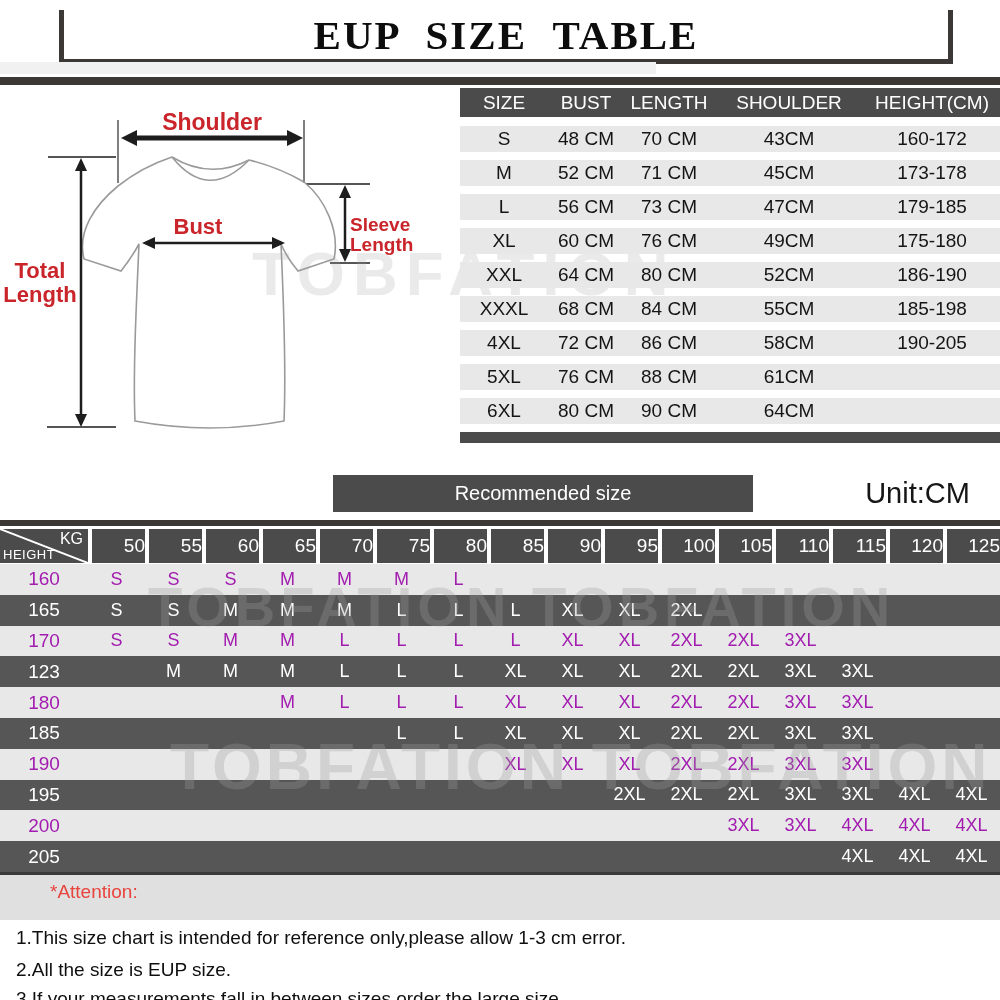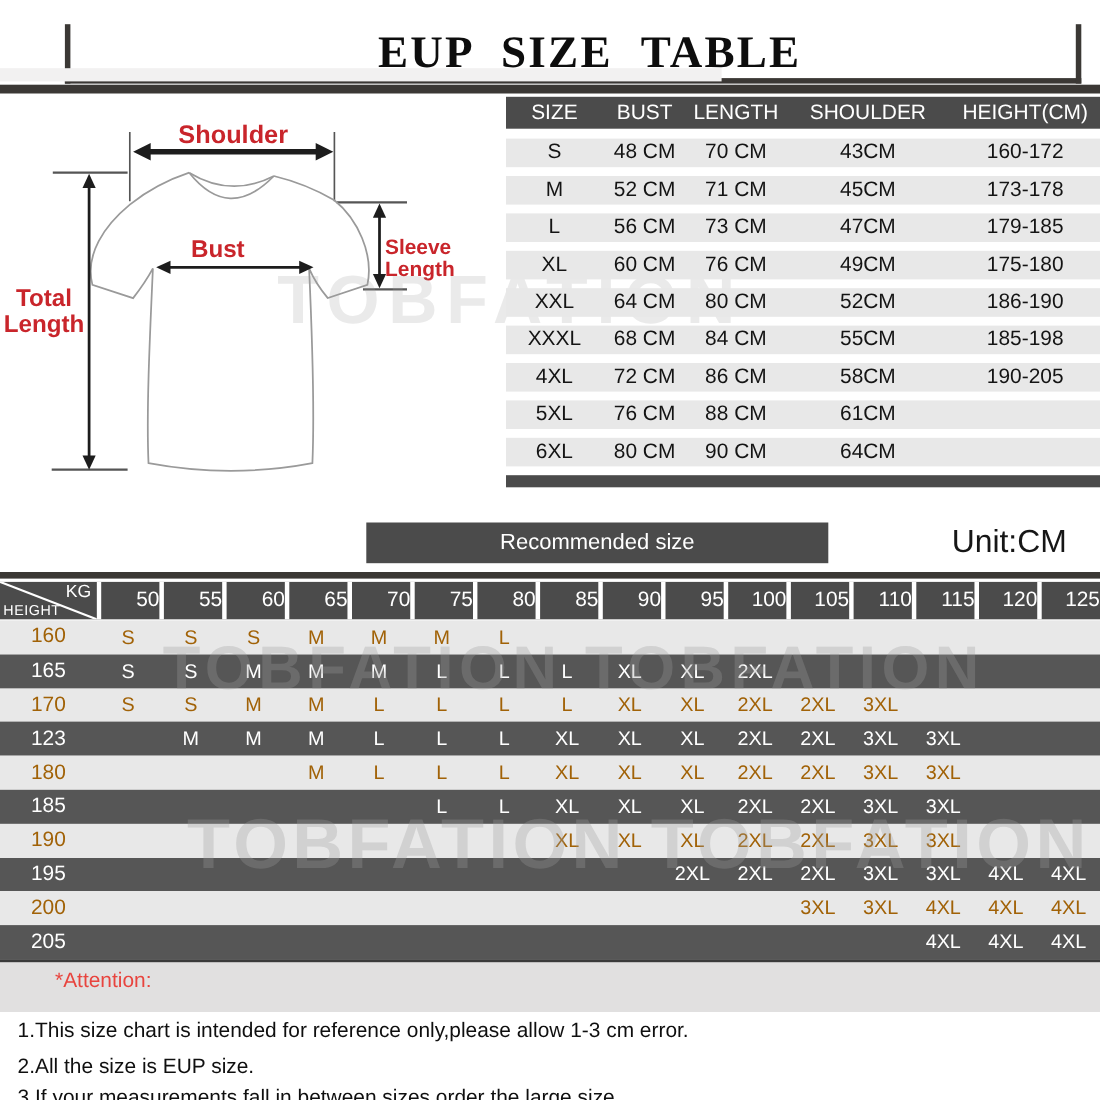--- a/index.html
+++ b/index.html
@@ -1,21 +1,21 @@
 <!DOCTYPE html>
 <html><head>
 <meta charset="utf-8">
 <style>
   html,body{margin:0;padding:0;background:#fff;}
   #page{position:relative;width:1000px;height:1000px;background:#fff;overflow:hidden;
         font-family:"Liberation Sans","DejaVu Sans",sans-serif;color:#111;}
 
   
-  .title-frame{position:absolute;left:59px;top:22px;width:884px;height:49px;
-    border-left:5px solid #3b3835;border-right:5px solid #3b3835;border-bottom:5px solid #3b3835;padding-left:30px;}
+  .title-frame{position:absolute;left:59px;top:10px;width:884px;height:49px;
+    border-left:5px solid #3b3835;border-right:5px solid #3b3835;border-bottom:5px solid #3b3835;}
   .title-frame h1{margin:0;text-align:center;font-family:"Liberation Serif","DejaVu Serif",serif;
     font-size:41px;font-weight:700;letter-spacing:2px;word-spacing:14px;line-height:50px;color:#0d0d0d;}
   .light-band{position:absolute;left:0;top:62px;width:656px;height:12px;background:#f2f1f1;}
   .separator{position:absolute;left:0;top:77px;width:1000px;height:8px;background:#3b3835;}
 
   
   .wm{position:absolute;font-weight:bold;white-space:nowrap;pointer-events:none;z-index:5;}
   .wm1{left:252px;top:238px;font-size:62px;letter-spacing:8px;color:rgba(160,160,160,0.22);}
   .wm2{left:148px;top:574px;font-size:56px;letter-spacing:5px;color:rgba(155,155,155,0.30);}
   .wm3{left:170px;top:730px;font-size:64px;letter-spacing:4px;color:rgba(155,155,155,0.30);}
@@ -44,21 +44,21 @@
     display:grid;grid-template-columns:88px repeat(16,57px);}
   .mx-hcell{background:#4b4b4b;border-left:4px solid #fff;color:#fff;font-size:19px;
     text-align:right;line-height:34px;}
   .mx-corner{position:relative;background:#4b4b4b;}
   .mx-corner svg{position:absolute;left:0;top:0;}
   .mx-kg{position:absolute;right:5px;top:1px;color:#fff;font-size:16px;}
   .mx-height{position:absolute;left:3px;bottom:1px;color:#fff;font-size:13px;letter-spacing:0.5px;}
   #mx-body{position:absolute;left:0;top:564px;width:1000px;height:308px;
     display:grid;grid-template-rows:repeat(10,1fr);}
   .mx-row{display:grid;grid-template-columns:88px repeat(16,57px);}
-  .mx-row.light{background:#e8e8e8;color:#a16207;}
+  .mx-row.light{background:#e8e8e8;color:#a21caf;}
   .mx-row.dark{background:#565656;color:#fff;}
   .mx-label,.mx-cell{font-size:18px;text-align:center;align-self:center;}
   .mx-label{font-size:19px;}
 
   
   .mx-bottomline{position:absolute;left:0;top:872px;width:1000px;height:3px;background:#3a3a3a;}
   .attention-bar{position:absolute;left:0;top:875px;width:1000px;height:45px;background:#e1e0e0;padding-left:34px;}
   .attention-bar span{display:block;margin-left:16px;line-height:33px;font-size:19px;color:#e8443e;}
   .note{position:absolute;left:16px;font-size:19px;color:#0f0f0f;}
   .note1{top:927px;}

